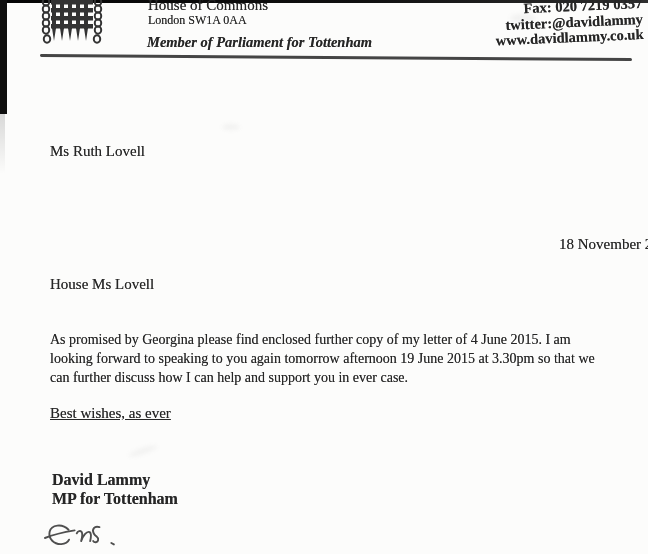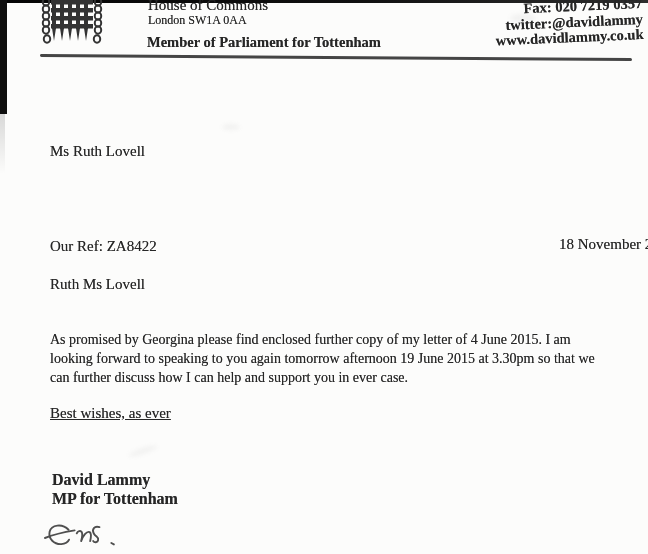--- a/index.html
+++ b/index.html
@@ -30,21 +30,21 @@
     position: absolute; left: 0; top: 114px; width: 5px; height: 60px;
     background: linear-gradient(to bottom, rgba(0,0,0,0.14), rgba(0,0,0,0));
   }
   .smudge {
     position: absolute; background: #9a9a9a; opacity: 0.10;
     border-radius: 50%; filter: blur(2px);
   }
   
   .org      { left: 148px; top: -3px;  font-size: 15px; }
   .address  { left: 148px; top: 13px;  font-size: 12px; }
-  .role     { left: 147px; top: 34px;  font-size: 14.5px; font-weight: bold; }
+  .role     { left: 147px; top: 34px;  font-size: 14.5px; font-weight: bold; font-style: italic; }
   .head-right {
     position: absolute; right: 6px; top: -4px; text-align: right;
     transform: rotate(-2.5deg); transform-origin: right top;
     font-weight: bold; font-size: 14.5px; line-height: 15.5px;
   }
   .head-right div { text-shadow: 0 0 0.6px rgba(45,45,45,0.65); }
   .rule {
     position: absolute; left: 40px; top: 54px; width: 592px; height: 3px;
     background: #454545; transform: rotate(0.4deg); transform-origin: left center;
     border-radius: 2px;
@@ -114,23 +114,22 @@
 
   <div class="head-right">
     <div>Fax: 020 7219 0357</div>
     <div>twitter:@davidlammy</div>
     <div>www.davidlammy.co.uk</div>
   </div>
 
   <div class="rule"></div>
 
   <div class="txt recipient">Ms Ruth Lovell</div>
-  <div class="txt ref">Our Ref: ZA8422</div>
   <div class="txt date">18 November 2015</div>
-  <div class="txt salutation">Ruth Ms Lovell</div>
+  <div class="txt salutation">House Ms Lovell</div>
 
   <div class="body-text">
     <div>As promised by Georgina please find enclosed further copy of my letter of 4 June 2015. I am</div>
     <div>looking forward to speaking to you again tomorrow afternoon 19 June 2015 at 3.30pm so that we</div>
     <div>can further discuss how I can help and support you in ever case.</div>
   </div>
 
   <div class="txt closing">Best wishes, as ever</div>
   <div class="txt sig-name">David Lammy</div>
   <div class="txt sig-title">MP for Tottenham</div>

